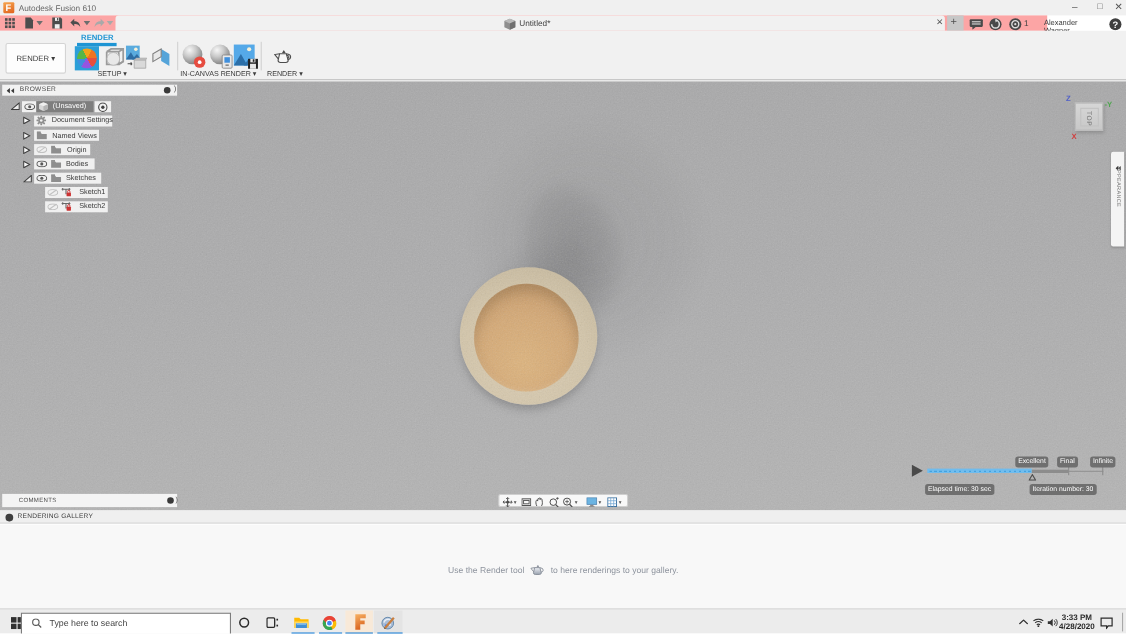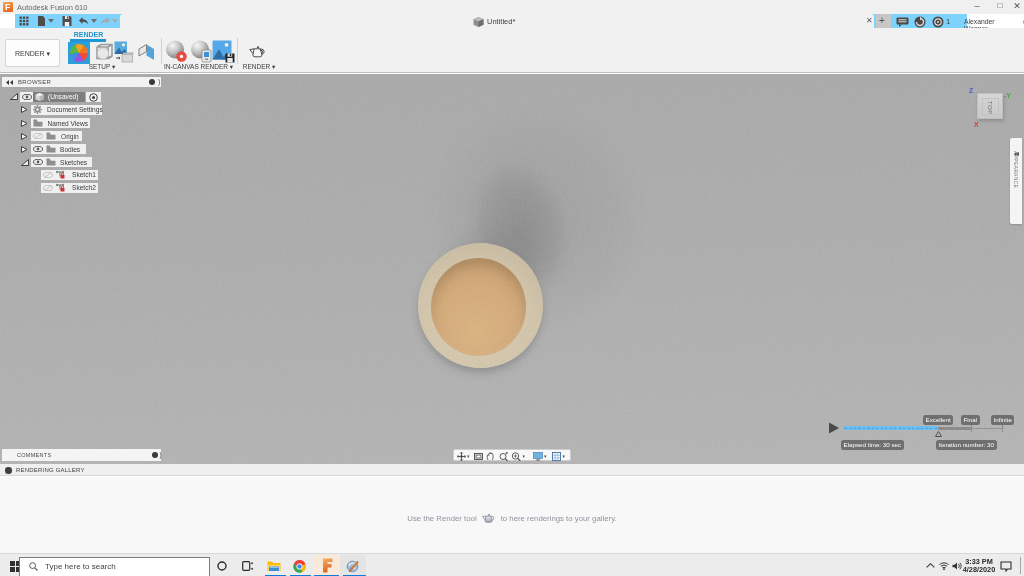--- a/index.html
+++ b/index.html
@@ -6,21 +6,21 @@
 html,body { width:1024px; height:576px; overflow:hidden; }
 body { font-family:"Liberation Sans", sans-serif; position:relative; background:#fff; }
 .abs { position:absolute; }
 
 #titlebar { position:absolute; left:0; top:0; width:1024px; height:14px; background:#f0f0f0; }
 #titlebar .appname { position:absolute; left:17px; top:2.5px; font-size:7.5px; color:#686868; }
 #flogo { position:absolute; left:3px; top:2px; width:10px; height:10px; background:linear-gradient(160deg,#f6a54f,#e0621d); border-radius:1px; }
 #flogo:before { content:"F"; position:absolute; left:2.1px; top:0.2px; font-size:8.5px; font-weight:bold; color:#fff; }
 .winbtn { position:absolute; top:0; width:10px; height:12px; color:#555; font-size:9px; text-align:center; line-height:12px; }
 
-#tabbar { position:absolute; left:0; top:14px; width:952px; height:14px; background:#7dd3fc;margin-left:15px; }
+#tabbar { position:absolute; left:0; top:14px; width:952px; height:14px; background:#fca5a5; }
 #tabbar .activetab { position:absolute; left:105px; top:0; width:754px; height:14px; background:#f1f1f1; border-radius:3px 3px 0 0; }
 .qicon { position:absolute; top:1px; height:12px; }
 
 #toolbar { position:absolute; left:0; top:28px; width:1024px; height:45px; background:#f1f1f1; border-bottom:1px solid #bdbdbd; }
 #renderbtn { position:absolute; left:5px; top:11px; width:55px; height:28px; background:#fdfdfd; border:1px solid #d4d4d4; border-radius:2px; font-size:7px; color:#3c3c3c; text-align:center; line-height:28px; }
 #rtab { position:absolute; left:71px; top:3px; width:35px; text-align:center; font-size:7px; color:#1f95d4; font-weight:bold; }
 #rtabline { position:absolute; left:70px; top:11px; width:36px; height:2.5px; background:#1f95d4; }
 .glabel { position:absolute; top:35px; font-size:6.5px; color:#3c3c3c; text-align:center; }
 .vsep { position:absolute; top:10px; width:1px; height:26px; background:#d2d2d2; }
 

